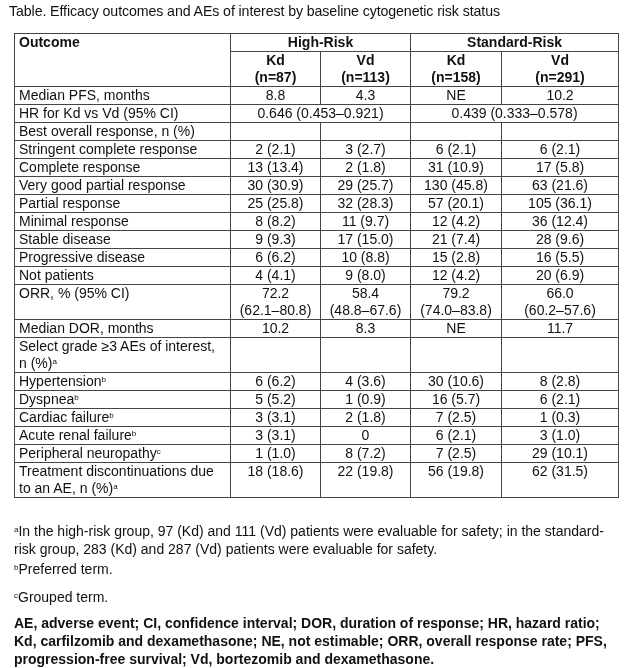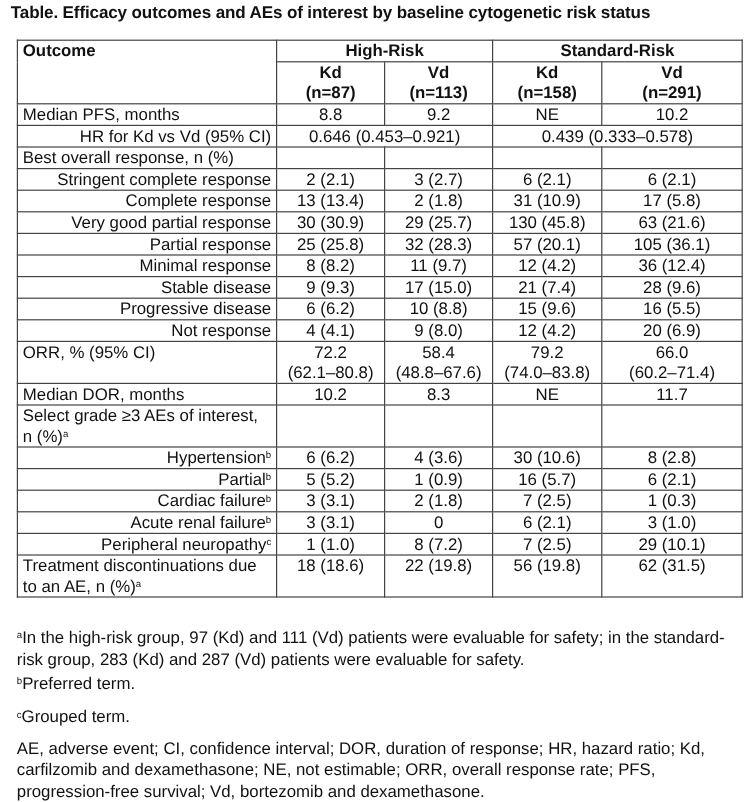--- a/index.html
+++ b/index.html
@@ -4,40 +4,40 @@
 <style>
   html, body { margin: 0; padding: 0; background: #ffffff; }
   body {
     width: 624px; height: 668px; overflow: hidden;
     font-family: "Liberation Sans", sans-serif;
     color: #111111;
     position: relative;
   }
   .title {
     position: absolute; left: 9px; top: 3px;
-    font-weight: bold; font-size: 14.2px; letter-spacing: -0.1px;
+    font-weight: normal; font-size: 14.2px; letter-spacing: -0.1px;
   }
   table.tbl {
     position: absolute; left: 14px; top: 33px;
     width: 604px;
     border-collapse: collapse;
     font-size: 14px;
     table-layout: fixed;
   }
   table.tbl td, table.tbl th {
     border: 1px solid #444444;
     padding: 0 4px;
     line-height: 17px;
     vertical-align: top;
     font-weight: normal;
   }
   table.tbl th { font-weight: bold; text-align: center; }
   table.tbl th.left { text-align: left; }
   td.num { text-align: center; }
-  td.ind { padding-left: 25px; text-align: right; }
+  td.ind { padding-left: 25px; }
   sup { font-size: 8px; vertical-align: 4px; line-height: 0; }
   .foot {
     position: absolute; left: 14px; font-size: 14px; line-height: 18px;
     width: 600px;
   }
 </style>
 </head>
 <body>
 
 <div class="title">Table. Efficacy outcomes and AEs of interest by baseline cytogenetic risk status</div>
@@ -71,21 +71,21 @@
         </th>
     <th>
           <div>Vd</div>
           <div>(n=291)</div>
         </th>
   </tr>
 
   <tr>
     <td>Median PFS, months</td>
     <td class="num">8.8</td>
-    <td class="num">9.2</td>
+    <td class="num">4.3</td>
     <td class="num">NE</td>
     <td class="num">10.2</td>
   </tr>
   <tr>
     <td class="ind">HR for Kd vs Vd (95% CI)</td>
     <td class="num" colspan="2">0.646 (0.453–0.921)</td>
     <td class="num" colspan="2">0.439 (0.333–0.578)</td>
   </tr>
   <tr>
     <td>Best overall response, n (%)</td>
@@ -133,25 +133,25 @@
     <td class="ind">Stable disease</td>
     <td class="num">9 (9.3)</td>
     <td class="num">17 (15.0)</td>
     <td class="num">21 (7.4)</td>
     <td class="num">28 (9.6)</td>
   </tr>
   <tr>
     <td class="ind">Progressive disease</td>
     <td class="num">6 (6.2)</td>
     <td class="num">10 (8.8)</td>
-    <td class="num">15 (9.6)</td>
+    <td class="num">15 (2.8)</td>
     <td class="num">16 (5.5)</td>
   </tr>
   <tr>
-    <td class="ind">Not response</td>
+    <td class="ind">Not patients</td>
     <td class="num">4 (4.1)</td>
     <td class="num">9 (8.0)</td>
     <td class="num">12 (4.2)</td>
     <td class="num">20 (6.9)</td>
   </tr>
   <tr>
     <td>ORR, % (95% CI)</td>
     <td class="num">
           <div>72.2</div>
           <div>(62.1–80.8)</div>
@@ -159,21 +159,21 @@
     <td class="num">
           <div>58.4</div>
           <div>(48.8–67.6)</div>
         </td>
     <td class="num">
           <div>79.2</div>
           <div>(74.0–83.8)</div>
         </td>
     <td class="num">
           <div>66.0</div>
-          <div>(60.2–71.4)</div>
+          <div>(60.2–57.6)</div>
         </td>
   </tr>
   <tr>
     <td>Median DOR, months</td>
     <td class="num">10.2</td>
     <td class="num">8.3</td>
     <td class="num">NE</td>
     <td class="num">11.7</td>
   </tr>
   <tr>
@@ -184,21 +184,21 @@
         <td></td>
   </tr>
   <tr>
     <td class="ind"><span>Hypertension</span><sup>b</sup></td>
     <td class="num">6 (6.2)</td>
     <td class="num">4 (3.6)</td>
     <td class="num">30 (10.6)</td>
     <td class="num">8 (2.8)</td>
   </tr>
   <tr>
-    <td class="ind"><span>Partial</span><sup>b</sup></td>
+    <td class="ind"><span>Dyspnea</span><sup>b</sup></td>
     <td class="num">5 (5.2)</td>
     <td class="num">1 (0.9)</td>
     <td class="num">16 (5.7)</td>
     <td class="num">6 (2.1)</td>
   </tr>
   <tr>
     <td class="ind"><span>Cardiac failure</span><sup>b</sup></td>
     <td class="num">3 (3.1)</td>
     <td class="num">2 (1.8)</td>
     <td class="num">7 (2.5)</td>
@@ -224,13 +224,13 @@
     <td class="num">22 (19.8)</td>
     <td class="num">56 (19.8)</td>
     <td class="num">62 (31.5)</td>
   </tr>
 </tbody>
   </table>
 
 <div class="foot" style="top:522px;"><sup>a</sup><span>In the high-risk group, 97 (Kd) and 111 (Vd) patients were evaluable for safety; in the standard-risk group, 283 (Kd) and 287 (Vd) patients were evaluable for safety.</span></div>
 <div class="foot" style="top:560px;"><sup>b</sup><span>Preferred term.</span></div>
 <div class="foot" style="top:588px;"><sup>c</sup><span>Grouped term.</span></div>
-<div class="foot" style="top:614px;">AE, adverse event; CI, confidence interval; DOR, duration of response; HR, hazard ratio; Kd, carfilzomib and dexamethasone; NE, not estimable; ORR, overall response rate; PFS, progression-free survival; Vd, bortezomib and dexamethasone.</div>
+<div class="foot" style="top:614px;font-weight:bold;">AE, adverse event; CI, confidence interval; DOR, duration of response; HR, hazard ratio; Kd, carfilzomib and dexamethasone; NE, not estimable; ORR, overall response rate; PFS, progression-free survival; Vd, bortezomib and dexamethasone.</div>
 
 </body></html>

